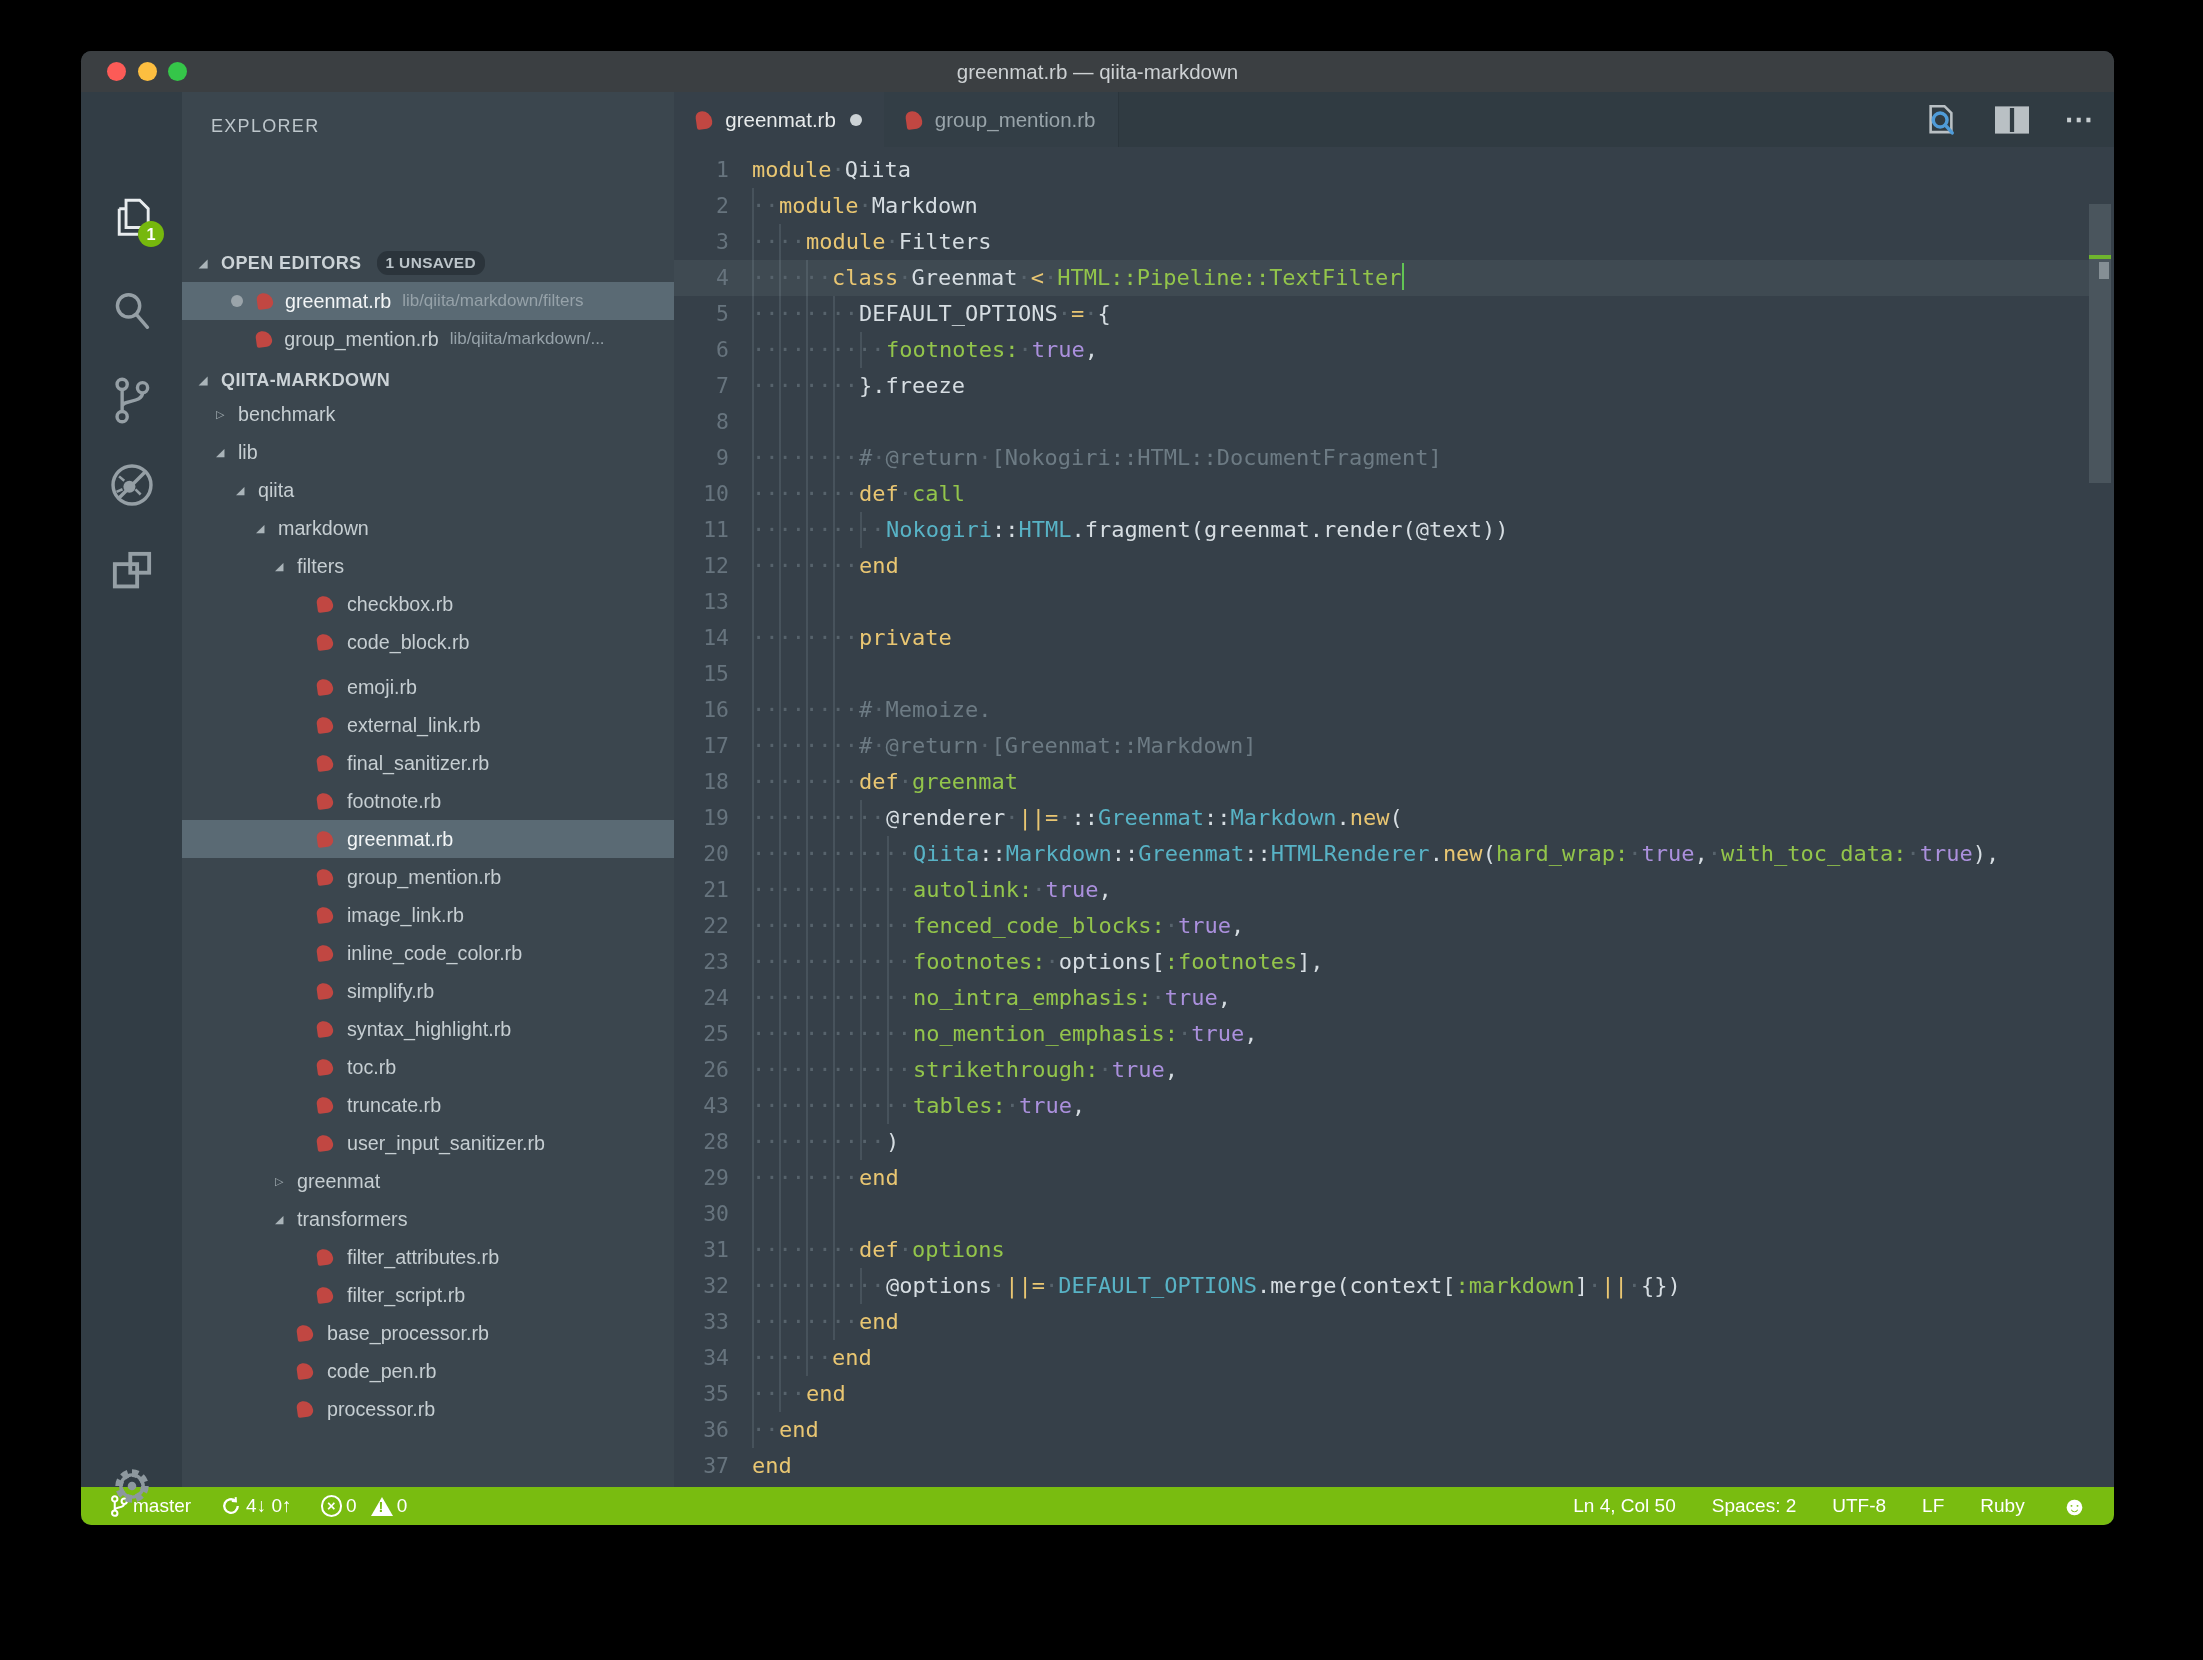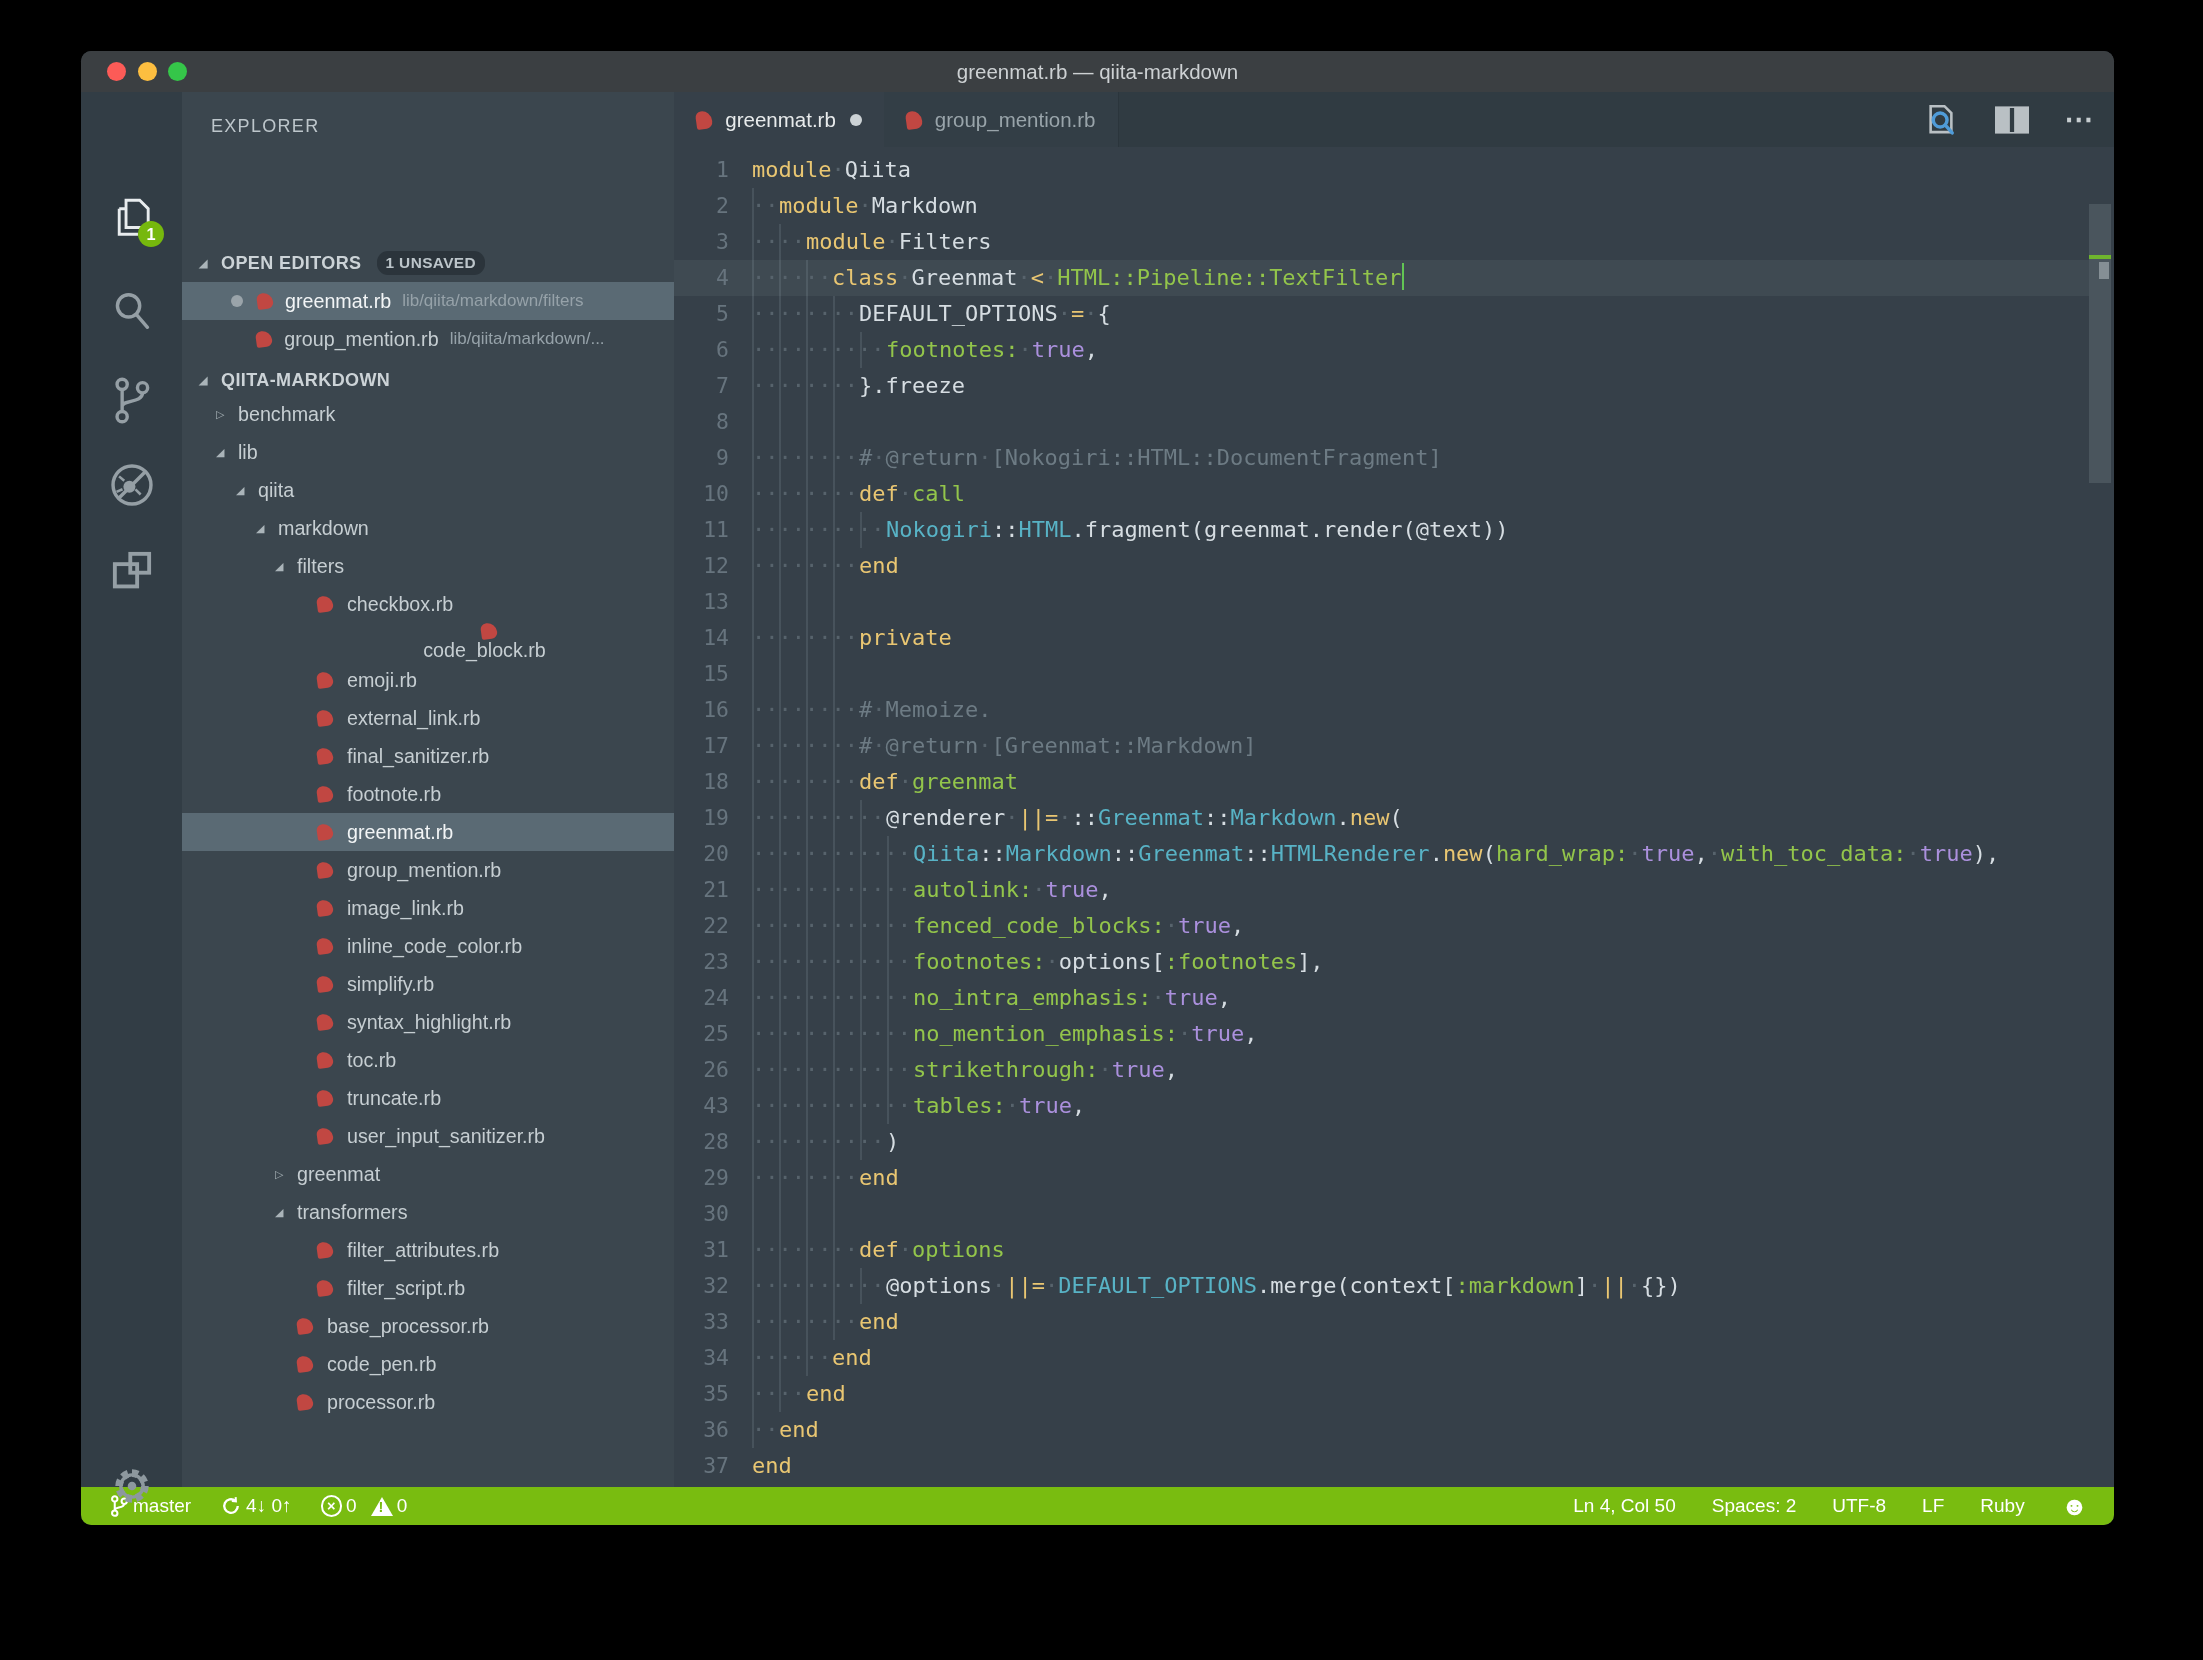--- a/index.html
+++ b/index.html
@@ -196,25 +196,25 @@
             <span>markdown</span>
           </div>
           <div class="trow" style="padding-left: 93px;">
             <span class="twisty">◢</span>
             <span>filters</span>
           </div>
           <div class="trow" style="padding-left: 113px;">
             <span class="ruby" style="margin-left: 22px;"></span>
             <span>checkbox.rb</span>
           </div>
-          <div class="trow" style="padding-left: 113px; flex-direction: column;">
+          <div class="trow" style="padding-left: 113px;">
             <span class="ruby" style="margin-left: 22px;"></span>
             <span>code_block.rb</span>
           </div>
-          <div class="trow" style="padding-left: 113px;">
+          <div class="trow" style="padding-left: 113px; margin-top: 7px;">
             <span class="ruby" style="margin-left: 22px;"></span>
             <span>emoji.rb</span>
           </div>
           <div class="trow" style="padding-left: 113px;">
             <span class="ruby" style="margin-left: 22px;"></span>
             <span>external_link.rb</span>
           </div>
           <div class="trow" style="padding-left: 113px;">
             <span class="ruby" style="margin-left: 22px;"></span>
             <span>final_sanitizer.rb</span>

